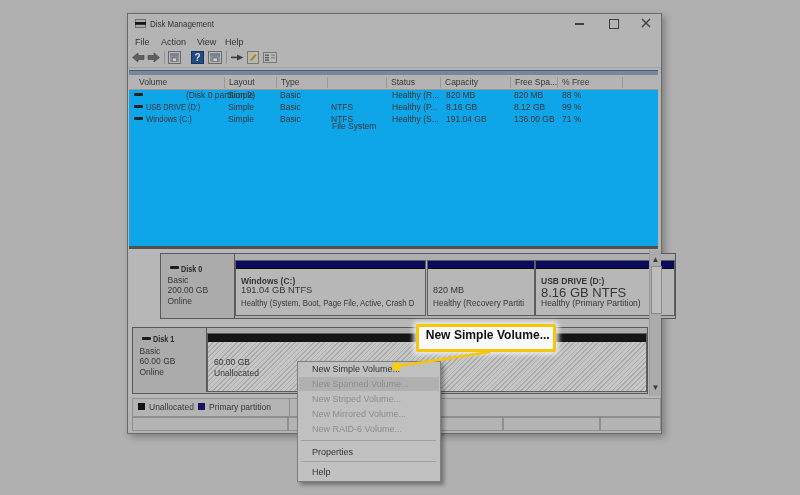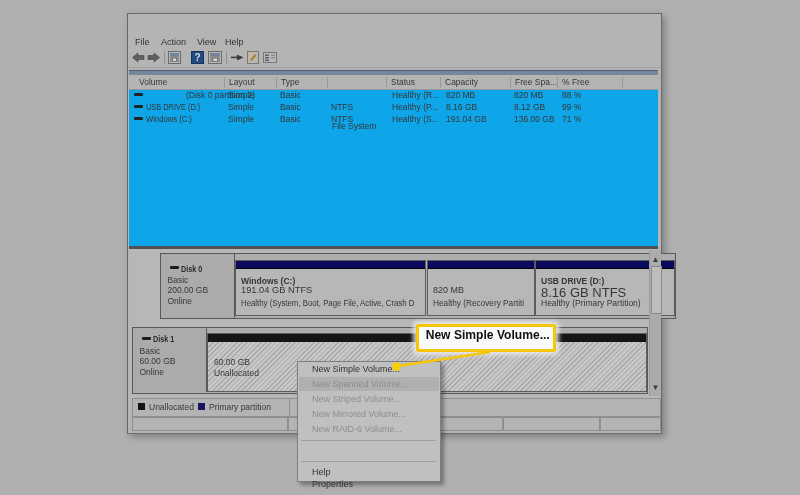--- a/index.html
+++ b/index.html
@@ -12,20 +12,32 @@
   .lvicon{width:9px;height:7px;}
   .lvicon i{position:absolute;left:0;top:2px;width:9px;height:3px;background:#222;border-radius:1px;}
   .cellt{position:absolute;font-size:8.5px;color:#363636;white-space:nowrap;overflow:hidden;}
   .mi{position:absolute;left:14px;font-size:9px;color:#333;white-space:nowrap;}
   .mid{position:absolute;left:14px;font-size:9px;color:#8d8d8d;white-space:nowrap;}
 </style>
 </head>
 <body>
 <div id="win" class="abs">
 
+  <div class="abs" style="left:0;top:0;width:532px;height:19px;background:#b4b4b4;">
+    <svg class="abs" style="left:7px;top:5px;" width="11" height="9" viewBox="0 0 11 9">
+      <rect x="0.5" y="0.5" width="10" height="8" fill="#ababab" stroke="#6e6e6e" stroke-width="1"></rect>
+      <rect x="0" y="3" width="11" height="2.8" fill="#161616"></rect>
+    </svg>
+    <div class="abs t9" style="left:22px;top:4.5px;transform:scaleX(0.88);transform-origin:0 50%;">Disk Management</div>
+    <div class="abs" style="left:447px;top:9px;width:9px;height:1.5px;background:#3f3f3f;"></div>
+    <div class="abs" style="left:481px;top:5px;width:8px;height:8px;border:1.3px solid #3f3f3f;"></div>
+    <svg class="abs" style="left:513px;top:4px;" width="10" height="10" viewBox="0 0 10 10">
+        <path d="M1 1 L9 9 M9 1 L1 9" stroke="#3f3f3f" stroke-width="1.4"></path>
+      </svg>
+  </div>
 
   <div class="abs t9" style="left:7px;top:23px;">File</div>
   <div class="abs t9" style="left:33px;top:23px;">Action</div>
   <div class="abs t9" style="left:69px;top:23px;">View</div>
   <div class="abs t9" style="left:97px;top:23px;">Help</div>
 
   <div id="toolbar" class="abs" style="left:0;top:34px;width:533px;height:19px;border-bottom:1px solid #a2a2a2;">
     <svg class="abs" style="left:4px;top:4px;" width="28" height="11" viewBox="0 0 28 11">
       <path d="M6 1 L6 3.5 L12 3.5 L12 7.5 L6 7.5 L6 10 L0.5 5.5 Z" fill="#606060" stroke="#3f3f3f" stroke-width="0.6"></path>
       <path d="M22 1 L22 3.5 L16 3.5 L16 7.5 L22 7.5 L22 10 L27.5 5.5 Z" fill="#606060" stroke="#3f3f3f" stroke-width="0.6"></path>
@@ -196,21 +208,21 @@
 </div>
 
 <div id="menu" class="abs" style="left:297px;top:361px;width:142px;height:119px;background:#c0c0c0;border:1px solid #7f7f7f;box-shadow:3px 3px 4px rgba(0,0,0,0.35);">
   <div class="mi" style="top:2px;">New Simple Volume...</div>
   <div class="abs" style="left:1px;top:15px;width:140px;height:14px;background:#b0b0b0;"></div>
   <div class="mid" style="top:17px;">New Spanned Volume...</div>
   <div class="mid" style="top:32px;">New Striped Volume...</div>
   <div class="mid" style="top:47px;">New Mirrored Volume...</div>
   <div class="mid" style="top:62px;">New RAID-6 Volume...</div>
   <div class="abs" style="left:3px;top:78px;width:135px;height:1px;background:#a0a0a0;"></div>
-  <div class="mi" style="top:85px;margin-top:32px;">Properties</div>
+  <div class="mi" style="top:85px;">Properties</div>
   <div class="abs" style="left:3px;top:99px;width:135px;height:1px;background:#a0a0a0;"></div>
   <div class="mi" style="top:105px;">Help</div>
 </div>
 
 <div class="abs" style="left:416px;top:324px;width:132px;height:22px;background:#fafafa;border:3.5px solid #f5c60c;border-radius:2px;box-shadow:0 0 4px 2.5px rgba(235,235,235,0.85);text-align:center;font-size:13px;font-weight:bold;color:#111;line-height:16.5px;white-space:nowrap;padding-left:2px;font-family:'Liberation Sans',sans-serif;"><span style="display:inline-block;transform:scaleX(0.93);">New Simple Volume...</span></div>
 <svg class="abs" style="left:0;top:0;pointer-events:none;" width="800" height="495">
   <line x1="490" y1="352" x2="398" y2="366" stroke="#f5c60c" stroke-width="2.4"></line>
   <rect x="392.5" y="362.5" width="8" height="8" rx="2.5" fill="#f9cd0a"></rect>
 </svg>
 

